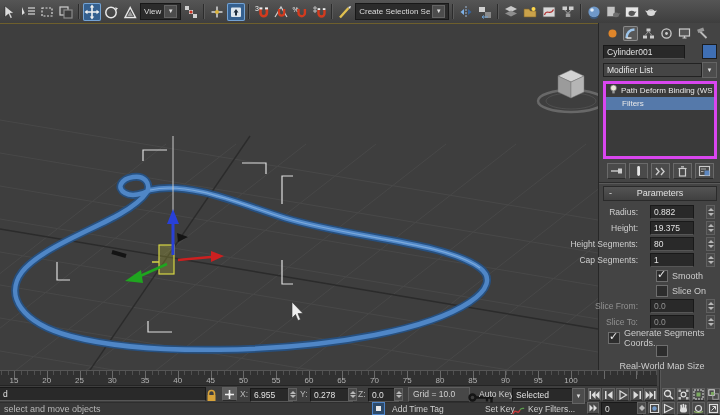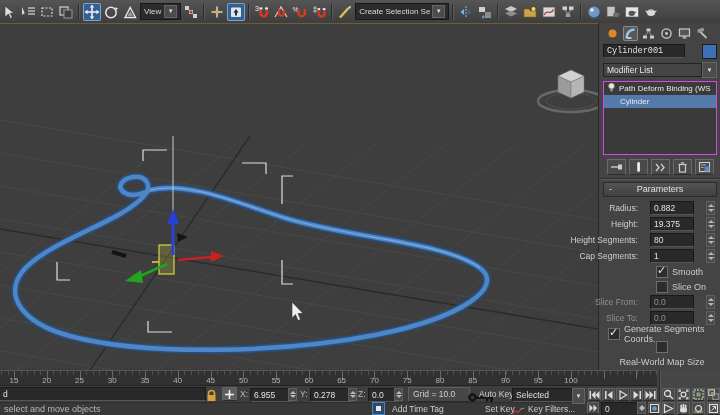--- a/index.html
+++ b/index.html
@@ -22,29 +22,29 @@
   
   .viewport{position:absolute;left:0;top:23px;width:598px;height:347px;background:#3e3e3e;
             border-top:1px solid #6e5f2c;}
 
   
   .cmd{position:absolute;left:598px;top:23px;width:122px;height:392px;background:#444;
        border-left:1px solid #272727;font-size:9px;}
   .tabs{height:18px;display:flex;align-items:center;gap:3px;padding:1px 4px 0 6px;}
   .tab{width:15px;height:15px;display:flex;align-items:center;justify-content:center;border-radius:2px;}
   .tab.active{background:#585858;box-shadow:inset 0 0 0 1px #8a8a8a;}
-  .namerow{display:flex;gap:17px;margin:2px 4px 0 4px;align-items:flex-start;font-family:Liberation Mono, monospace;}
+  .namerow{display:flex;gap:17px;margin:2px 4px 0 4px;align-items:center;}
   .field{background:#292929;border:1px solid #191919;border-bottom-color:#565656;color:#e2e2e2;
          height:12px;line-height:12px;padding:0 3px;font-size:8.5px;white-space:nowrap;overflow:hidden;}
   .grow{flex:1;}
   .swatch{width:13px;height:13px;background:#3f6fb4;border:1px solid #1d1d1d;flex:0 0 auto;}
   .modlist{display:flex;margin:3px 4px 3px 4px;align-items:center;}
   .droparrow{width:13px;height:14px;background:#4c4c4c;border:1px solid #646464;font-size:6px;
              line-height:14px;text-align:center;color:#ddd;flex:0 0 auto;}
-  .stack{margin:0 4px;height:72px;background:#3a3a3a;border:1px solid #d946ef;overflow:hidden;}
+  .stack{margin:0 4px;height:72px;background:#3a3a3a;border:3px solid #d946ef;overflow:hidden;}
   .stackrow{height:13px;display:flex;align-items:center;font-size:8px;color:#e8e8e8;gap:3px;padding-left:3px;white-space:nowrap;}
   .stackrow.sel{background:#5579aa;padding-left:16px;}
   .stackbtns{display:flex;gap:3px;justify-content:center;margin:4px 0 3px 0;}
   .sbtn{width:17px;height:14px;background:#4a4a4a;border:1px solid #6a6a6a;border-bottom-color:#2c2c2c;
         display:flex;align-items:center;justify-content:center;}
   .hdiv{height:0;border-top:1px solid #2c2c2c;border-bottom:1px solid #5a5a5a;margin:1px 0 2px 0;}
   .rollhead{margin:1px 4px;height:13px;background:linear-gradient(#545454,#404040);border:1px solid #2a2a2a;
             position:relative;text-align:center;font-size:9px;color:#e0e0e0;line-height:13px;}
   .rollhead .minus{position:absolute;left:5px;top:0;}
   .params{margin:1px 4px;padding:2px 1px 3px 1px;}
@@ -391,21 +391,21 @@
 
     <div class="stack">
       <div class="stackrow">
         <span><svg width="9" height="11">
               <circle cx="4.5" cy="4" r="3" fill="#e9e9d6" stroke="#666" stroke-width="0.6"></circle>
               <rect x="3.3" y="7" width="2.4" height="2.4" fill="#9a9a9a"></rect>
             </svg></span>
         <span>Path Deform Binding (WS</span>
       </div>
       <div class="stackrow sel">
-        <span>Cylinder</span>
+        <span>Filters</span>
       </div>
     </div>
 
     <div class="stackbtns">
       <span class="sbtn">
           <svg width="13" height="10">
             <path d="M1,5 h7" stroke="#ccc" stroke-width="1.4"></path>
             <rect x="8" y="2.5" width="4" height="5" fill="#ccc"></rect>
           </svg>
         </span>

